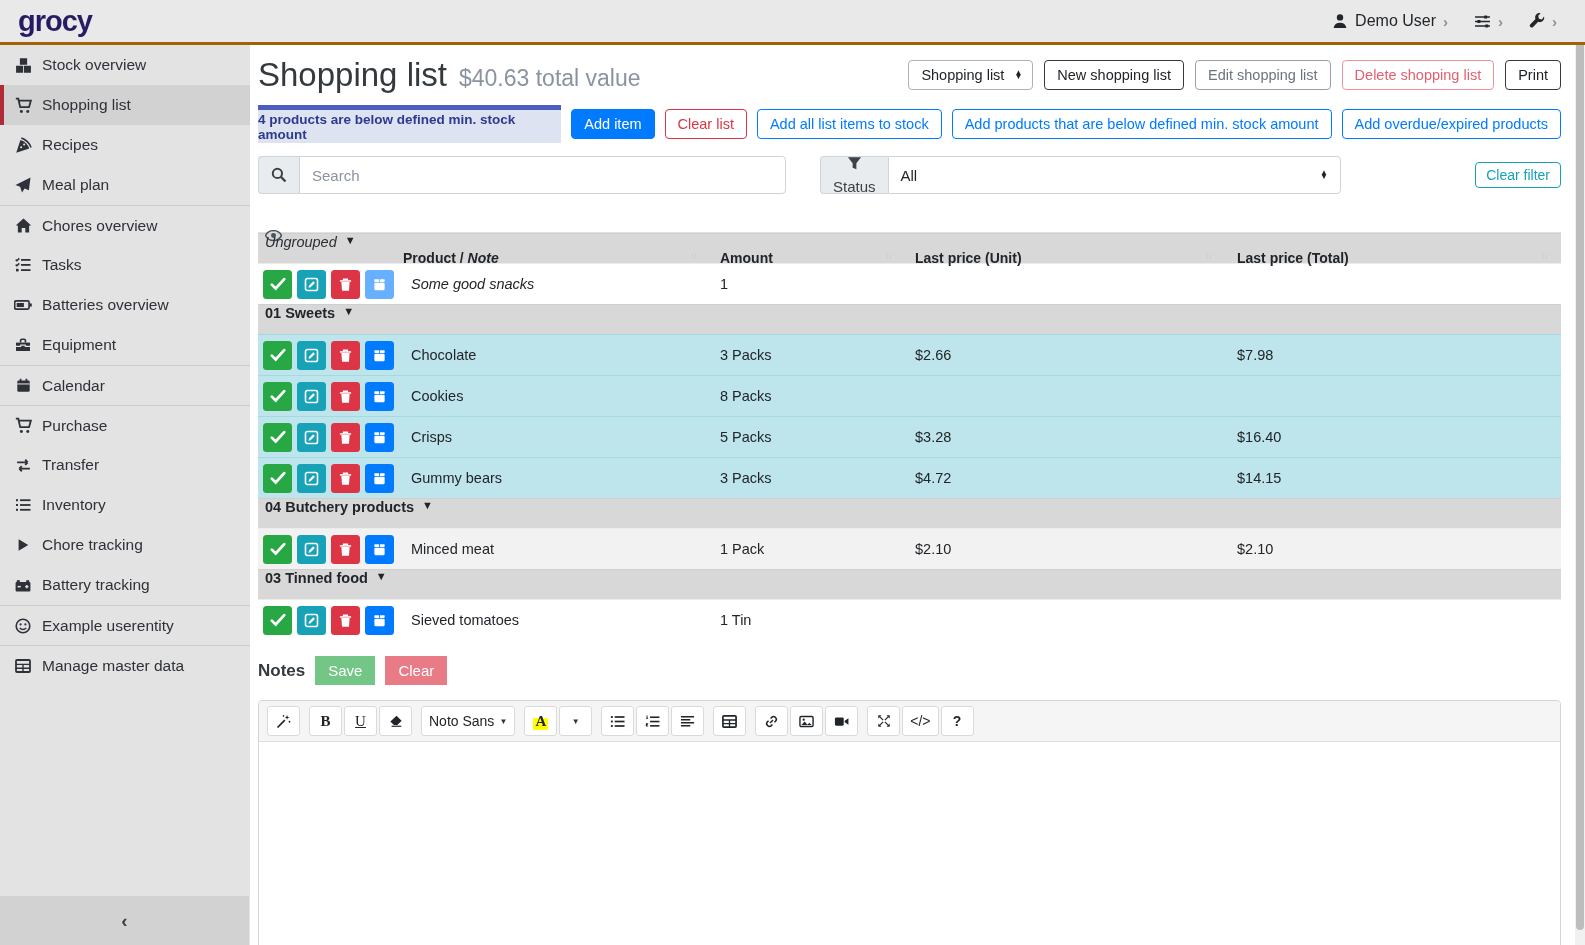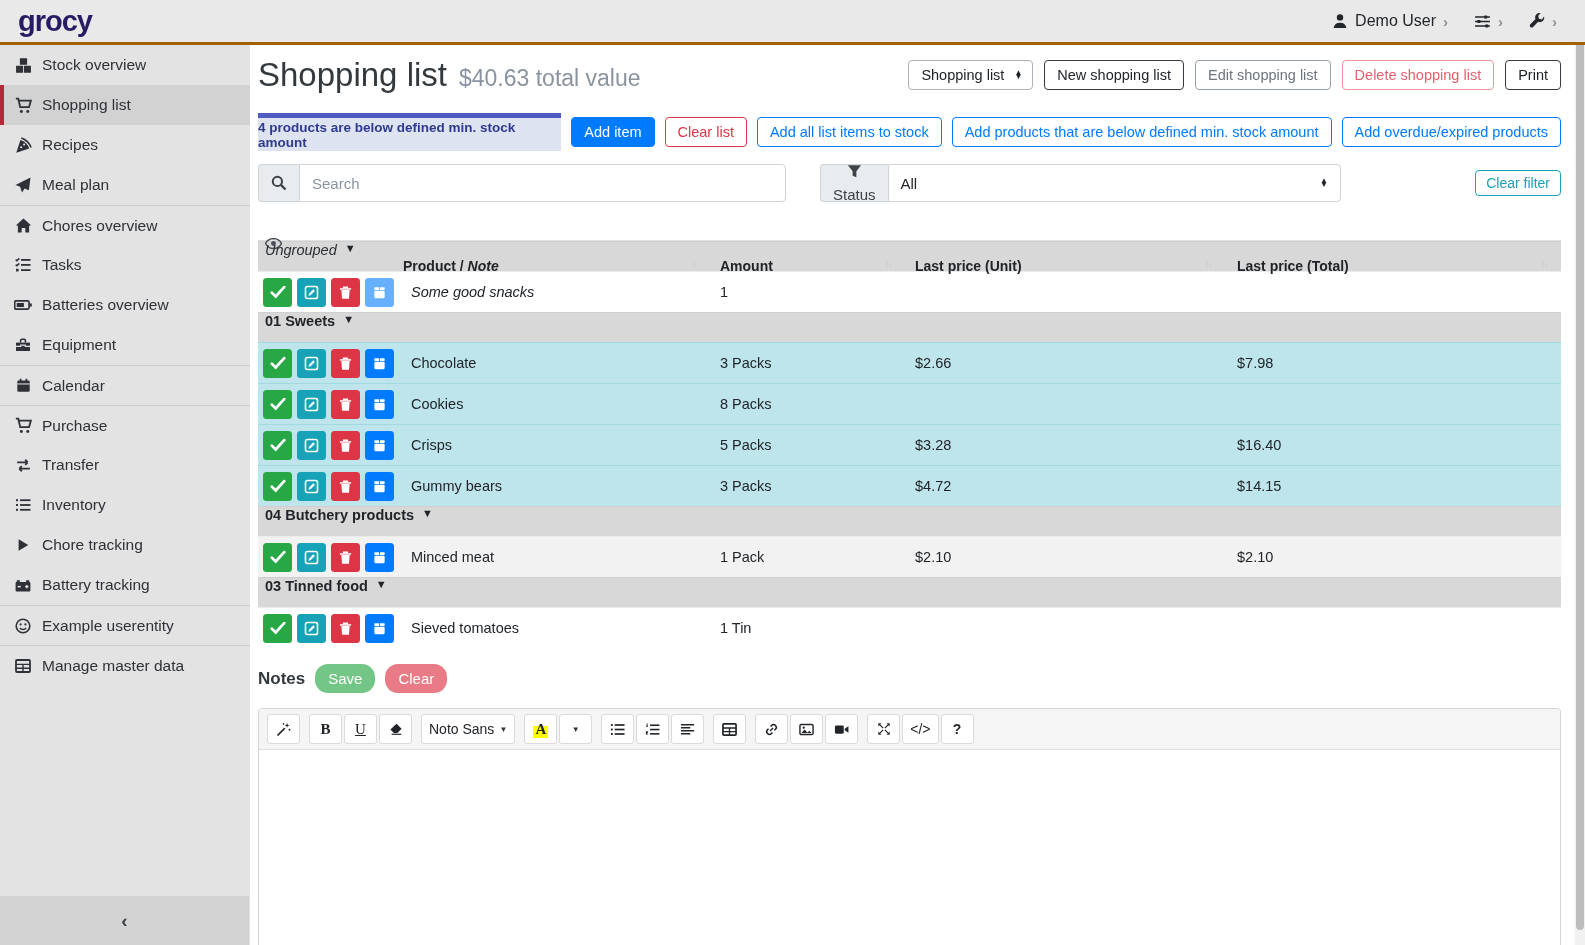--- a/index.html
+++ b/index.html
@@ -34,21 +34,21 @@
   .btn { display:inline-flex; align-items:center; justify-content:center; border-radius:4px; font-size:14.5px; padding:6px 12px; background:#fff; border:1px solid #343a40; color:#212529; cursor:pointer; white-space:nowrap; font-family:inherit; }
   .btn.gray { border-color:#98a0a8; color:#6c757d; }
   .btn.outline-danger { border-color:#dc3545; color:#dc3545; }
   .btn.outline-danger.dim { border-color:#eb939c; color:#e4606d; }
   .btn.outline-primary { border-color:#007bff; color:#007bff; }
   .btn.outline-info { border-color:#17a2b8; color:#17a2b8; }
   .btn.primary { background:#007bff; border-color:#007bff; color:#fff; }
   .sel { display:inline-flex; align-items:center; gap:10px; border:1px solid #adb2b8; border-radius:4px; background:#fff; padding:6px 10px 6px 12px; font-size:14.5px; cursor:pointer; }
   .updown { display:flex; flex-direction:column; line-height:4px; font-size:8px; color:#212529; }
 
-  .action-row { display:flex; align-items:center; gap:10px; margin-top:16px; }
+  .action-row { display:flex; align-items:center; gap:10px; margin-top:8px; }
   .minstock-box { width:356px; height:38px; background:#dee3f2; border-top:5px solid #4e5bbf; display:flex; align-items:center; justify-content:center; font-size:13.5px; font-weight:bold; color:#2d3a8f; }
 
   .filter-row { display:flex; align-items:center; margin-top:13px; }
   .search-group { display:flex; width:528px; height:38px; }
   .addon { background:#e9ecef; border:1px solid #ced4da; display:flex; align-items:center; justify-content:center; gap:7px; color:#3c4248; }
   .search-group .addon { width:41px; border-radius:4px 0 0 4px; border-right:none; }
   .search-group input { flex:1; border:1px solid #ced4da; border-radius:0 4px 4px 0; font-size:15px; padding:0 12px; color:#495057; outline:none; font-family:inherit; }
   .search-group input::placeholder { color:#8a93a0; }
   .status-group { display:flex; width:521px; height:38px; margin-left:34px; }
   .status-group .addon { padding:0 12px; border-radius:4px 0 0 4px; border-right:none; font-size:15px;flex-direction:column; }
@@ -77,21 +77,21 @@
   .abtn.bluelight { background:#66b0ff; }
   .c-prod { padding-left:8px; }
   .c-prod.note { font-style:italic; }
   .c-amt { padding-left:10px; }
   .c-unit { padding-left:10px; }
   .c-total { padding-left:12px; }
 
   
   .notes-row { display:flex; align-items:center; gap:10px; margin-top:16px; }
   .notes-label { font-size:17px; font-weight:bold; color:#34393e; }
-  .nbtn { border:none; border-radius:13px; color:#fff; font-size:15px; padding:6px 13px; cursor:pointer; font-family:inherit; }
+  .nbtn { border:none; border-radius:0; color:#fff; font-size:15px; padding:6px 13px; cursor:pointer; font-family:inherit; }
   .nbtn.save { background:#73c686; }
   .nbtn.clear { background:#e87b86; }
   .editor { margin-top:15px; border:1px solid #d5d5d5; border-radius:4px 4px 0 0; }
   .toolbar { background:#f5f5f5; padding:5px 8px; display:flex; gap:9px; border-bottom:1px solid #ddd; border-radius:4px 4px 0 0; }
   .tgrp { display:flex; gap:2px; }
   .tbtn { min-width:33px; height:30px; background:#fff; border:1px solid #dadada; border-radius:3px; display:inline-flex; align-items:center; justify-content:center; font-size:14px; color:#212529; cursor:pointer; padding:0 7px; gap:5px; font-family:inherit; }
   .tbtn b { font-family:"Liberation Serif",serif; font-size:15px; }
   .tbtn .u { text-decoration:underline; font-family:"Liberation Serif",serif; font-size:15px; }
   .colorA { font-family:"Liberation Serif",serif; font-weight:bold; font-size:15px; background:linear-gradient(#fff 30%, #ffff00 30%); padding:0 2px; }
   .mini-caret { font-size:8px; color:#333; }

